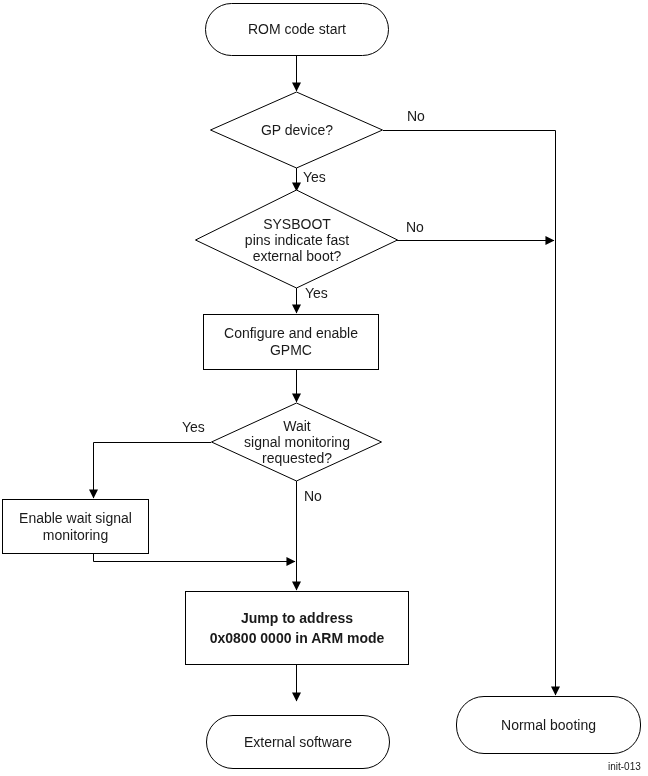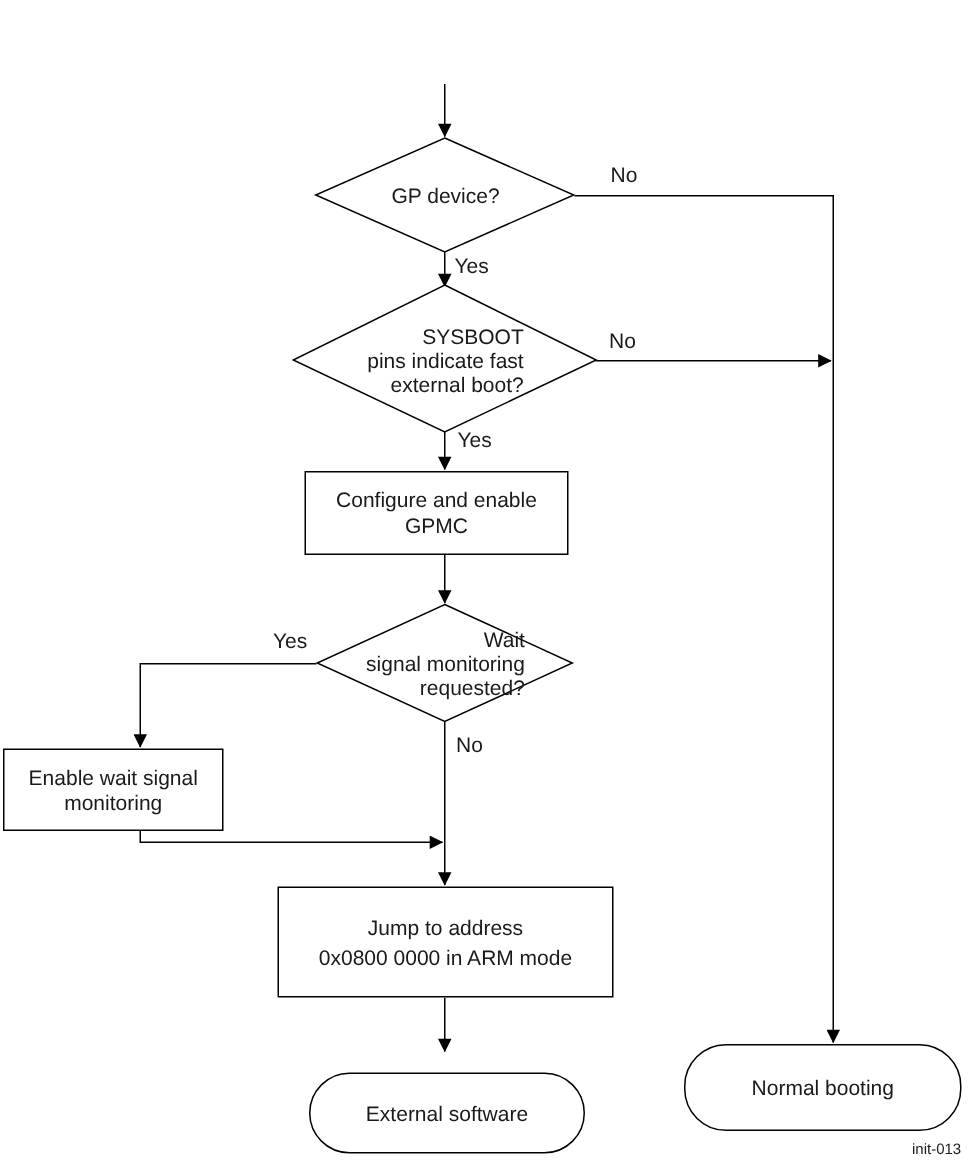--- a/index.html
+++ b/index.html
@@ -38,21 +38,21 @@
     border-radius: 28px;
   }
   .jump {
     line-height: 20px;
   }
   .dtext {
     position: absolute;
     display: flex;
     align-items: center;
     justify-content: center;
-    text-align: right;
+    text-align: center;
     font-size: 14px;
     line-height: 16px;
     white-space: pre-line;
   }
   .elabel {
     position: absolute;
     font-size: 14px;
     line-height: 15px;
     white-space: nowrap;
   }
@@ -95,28 +95,29 @@
 
     <polyline points="93.5,553 93.5,561.5 295,561.5" fill="none" stroke="#000" stroke-width="1" marker-end="url(#ah)"></polyline>
 
     <line x1="296.5" y1="665" x2="296.5" y2="701" stroke="#000" stroke-width="1" marker-end="url(#ah)"></line>
 
     <polygon points="296.5,92 382.5,130 296.5,168 210.5,130" fill="#fff" stroke="#000" stroke-width="1"></polygon>
     <polygon points="296.5,190 397.5,240 296.5,288 195.5,240" fill="#fff" stroke="#000" stroke-width="1"></polygon>
     <polygon points="296.5,403 381.5,442 296.5,481 211.5,442" fill="#fff" stroke="#000" stroke-width="1"></polygon>
   </svg>
 
+  <div class="node terminator" style="left:205px; top:3px; width:184px; height:53px;">ROM code start</div>
 
   <div class="node" style="left:203px; top:314px; width:176px; height:56px;">Configure and enable
 GPMC</div>
 
   <div class="node" style="left:2px; top:499px; width:147px; height:55px;">Enable wait signal
 monitoring</div>
 
-  <div class="node jump" style="left:185px; top:591px; width:224px; height:74px;">Jump to address
+  <div class="node jump" style="left:185px; top:591px; width:224px; height:74px;font-weight:bold;">Jump to address
 0x0800 0000 in ARM mode</div>
 
   <div class="node terminator" style="left:206px; top:715px; width:184px; height:54px;">External software</div>
 
   <div class="node terminator" style="left:456px; top:696px; width:185px; height:58px;">Normal booting</div>
 
   <div class="dtext" style="left:211px; top:92px; width:172px; height:76px;">GP device?</div>
 
   <div class="dtext" style="left:211px; top:403px; width:172px; height:78px;">Wait
 signal monitoring

